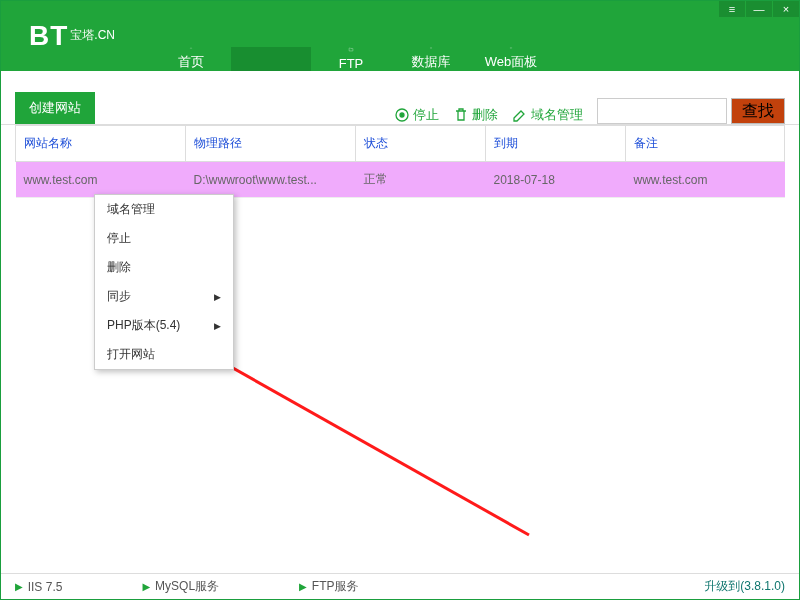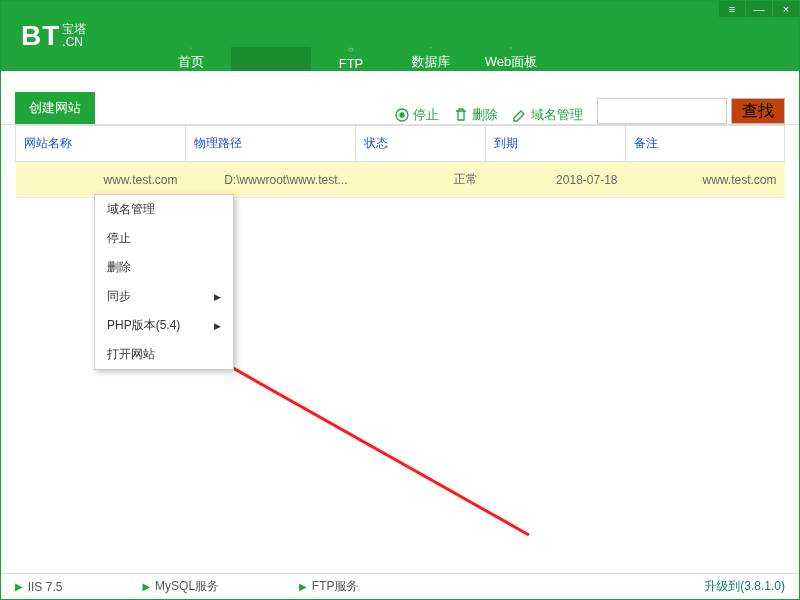--- a/index.html
+++ b/index.html
@@ -1,22 +1,22 @@
 <!DOCTYPE html>
 <html><head>
 <meta charset="utf-8">
 <style>
 * { margin: 0; padding: 0; box-sizing: border-box; font-family: "Microsoft YaHei", sans-serif; }
 body { width: 800px; height: 600px; overflow: hidden; background: #fff; border: 1px solid #1a9e3e; position: relative; }
 
 
 .header { height: 70px; background: #20a53a; display: flex; align-items: stretch; color: #fff; position: relative; }
-.logo { width: 150px; display: flex; align-items: center; padding-left: 20px; }
+.logo { width: 150px; display: flex; align-items: center; padding-left: 28px; }
 .logo .bt { font-size: 28px; font-weight: bold; letter-spacing: 1px; }
-.logo .cn { font-size: 12px; line-height: 1.1; margin-left: 2px; display: flex; flex-direction: column; }
+.logo .cn { font-size: 12px; line-height: 1.1; margin-left: 2px; display: flex; flex-direction: row; }
 .nav { display: flex; margin-top: 46px; }
 .nav-item { width: 80px; display: flex; flex-direction: column; align-items: center; justify-content: center; cursor: pointer; font-size: 13px; }
 .nav-item svg { width: 28px; height: 28px; margin-bottom: 4px; }
 .nav-item.active { background: #188e30; gap: 48px; }
 .win-controls { position: absolute; top: 0; right: 0; display: flex; }
 .win-controls div { width: 26px; height: 16px; background: #1a8e31; color: #fff; font-size: 11px; display: flex; align-items: center; justify-content: center; margin-left: 1px; cursor: pointer; }
 
 
 .toolbar { height: 54px; display: flex; align-items: flex-end; padding: 0 14px; border-bottom: 1px solid #ddd; }
 .btn-primary { background: #20a53a; color: #fff; border: none; padding: 7px 14px; font-size: 13px; cursor: pointer; }
@@ -24,21 +24,21 @@
 .tool-action { display: inline-flex; align-items: center; color: #20a53a; font-size: 13px; margin-right: 14px; cursor: pointer; }
 .tool-action svg { width: 16px; height: 16px; margin-right: 3px; }
 .search-box { width: 130px; height: 26px; border: 1px solid #ccc; padding: 0 6px; font-size: 12px; }
 .btn-search { height: 26px; padding: 0 10px; margin-left: 4px; border: 1px solid #bbb; background: #c2410c; font-size: 16px; cursor: pointer; }
 
 
 .table-wrap { padding: 0 14px; }
 table { width: 100%; border-collapse: collapse; font-size: 12px; }
 th { text-align: left; font-weight: normal; padding: 9px 8px; border: 1px solid #ddd; background: #fff; color: #1d4ed8; }
 td { padding: 9px 8px; border-bottom: 1px solid #eee; color: #666; }
-tr.row-hover { background: #fef9c3; text-align: right; }
+tr.row-hover { background: #f0abfc; }
 .col-name { width: 170px; }
 .col-path { width: 170px; }
 .col-status { width: 130px; }
 .col-expire { width: 140px; }
 
 
 .context-menu { position: absolute; left: 93px; top: 193px; width: 140px; background: #fff; border: 1px solid #ccc; box-shadow: 2px 2px 6px rgba(0,0,0,0.25); z-index: 10; }
 .context-menu .mi { padding: 6px 12px; font-size: 12px; color: #333; cursor: pointer; display: flex; justify-content: space-between; align-items: center; }
 .context-menu .arrow { font-size: 9px; color: #333; }
 

